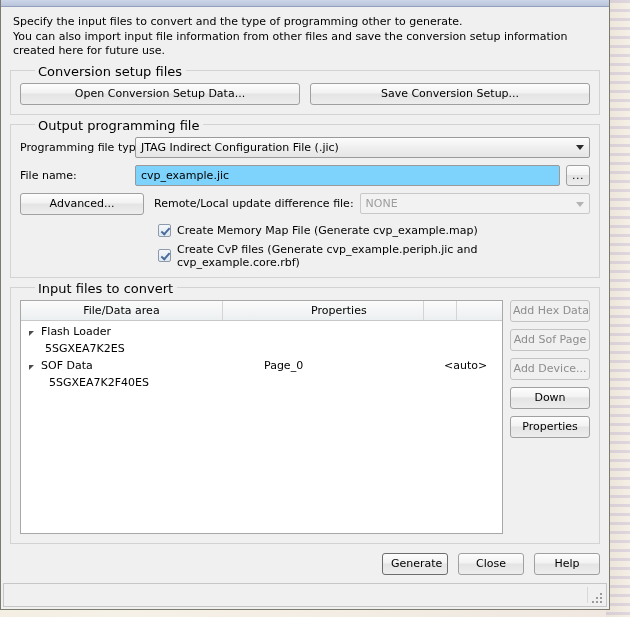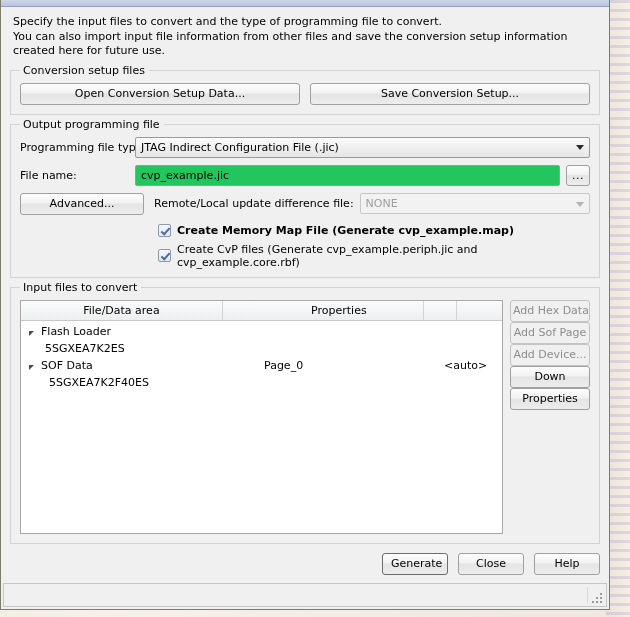--- a/index.html
+++ b/index.html
@@ -53,24 +53,24 @@
 
   
   .group {
     position: relative;
     border: 1px solid #d3d3d3;
     margin-top: 9px;
     padding: 12px 9px 9px 9px;
   }
   .group > .legend {
     position: absolute;
-    top: -7px; left: 9px;
+    top: -7px; left: 24px;
     background: #f0f0f0;
     padding: 0 4px 0 3px;
-    font-size: 11px;
+    font-size: 13px;
     color: #000;
   }
 
   
   .btn {
     font-family: inherit; font-size: 11px;
     background: linear-gradient(to bottom,#fdfdfd 0%, #f2f2f2 45%, #e4e4e4 50%, #ededed 100%);
     border: 1px solid #a0a0a0;
     border-radius: 3px;
     color: #000;
@@ -108,21 +108,21 @@
     width: 0; height: 0; margin-top: -2px;
     border-left: 4px solid transparent;
     border-right: 4px solid transparent;
     border-top: 5px solid #2b2b2b;
   }
   .combo.disabled { color: #9d9d9d; background: #f2f2f2; border-color: #c8c8c8; }
   .combo.disabled .arrow { border-top-color: #b4b4b4; }
 
   .textfield {
     height: 21px;
-    background: #22c55e;
+    background: #7dd3fc;
     border: 1px solid #9a9a9a;
     border-radius: 2px;
     line-height: 19px;
     padding: 0 5px;
     overflow: hidden; white-space: nowrap;
   }
   .dots-btn {
     width: 24px; height: 21px;
     padding: 0; line-height: 17px;
     font-size: 11px; letter-spacing: .5px;
@@ -176,21 +176,21 @@
   .tc3 { flex: 1; overflow: hidden; white-space: nowrap; }
   .twisty {
     width: 0; height: 0; flex: none;
     margin: 0 7px 0 8px;
     border-top: 5px solid #4a4a4a;
     border-right: 5px solid transparent;
     position: relative; top: 2px;
   }
   .indent-child { padding-left: 24px; }
 
-  .side-btns { width: 80px; flex: none; display: flex; flex-direction: column; }
+  .side-btns { width: 80px; flex: none; display: flex; flex-direction: column; gap: 7px; }
   .side-btns .btn { width: 80px; height: 22px; padding: 0 2px; }
 
   
   #footer {
     flex: none;
     display: flex; justify-content: flex-end; gap: 10px;
     padding: 9px 9px 8px 9px;
     background: #f0f0f0;
   }
   #footer .btn { width: 66px; }
@@ -220,21 +220,21 @@
 
 <div id="desktop-backdrop"></div>
 
 <div id="window">
 
   <div id="titlestrip"></div>
 
   <div id="content">
 
     <div class="desc">
-      <div>Specify the input files to convert and the type of programming file to convert.</div>
+      <div>Specify the input files to convert and the type of programming other to generate.</div>
       <div>You can also import input file information from other files and save the conversion setup information created here for future use.</div>
     </div>
 
     <div class="group">
       <span class="legend">Conversion setup files</span>
       <div class="setup-row">
         <button class="btn">Open Conversion Setup Data...</button>
         <button class="btn">Save Conversion Setup...</button>
       </div>
     </div>
@@ -259,21 +259,21 @@
 
       <div class="row">
         <button class="btn" style="width:124px;margin-right:10px;">Advanced...</button>
         <span class="lbl" style="margin-right:6px;">Remote/Local update difference file:</span>
         <div class="combo disabled" style="flex:1;">
           <span>NONE</span>
           <span class="arrow"></span>
         </div>
       </div>
 
-      <div class="cbrow" style="margin-top:9px;font-weight:bold;">
+      <div class="cbrow" style="margin-top:9px;">
         <span class="cbox"></span>
         <span>Create Memory Map File (Generate cvp_example.map)</span>
       </div>
 
       <div class="cbrow" style="margin-bottom:2px;">
         <span class="cbox"></span>
         <span>Create CvP files (Generate cvp_example.periph.jic and cvp_example.core.rbf)</span>
       </div>
     </div>
 

